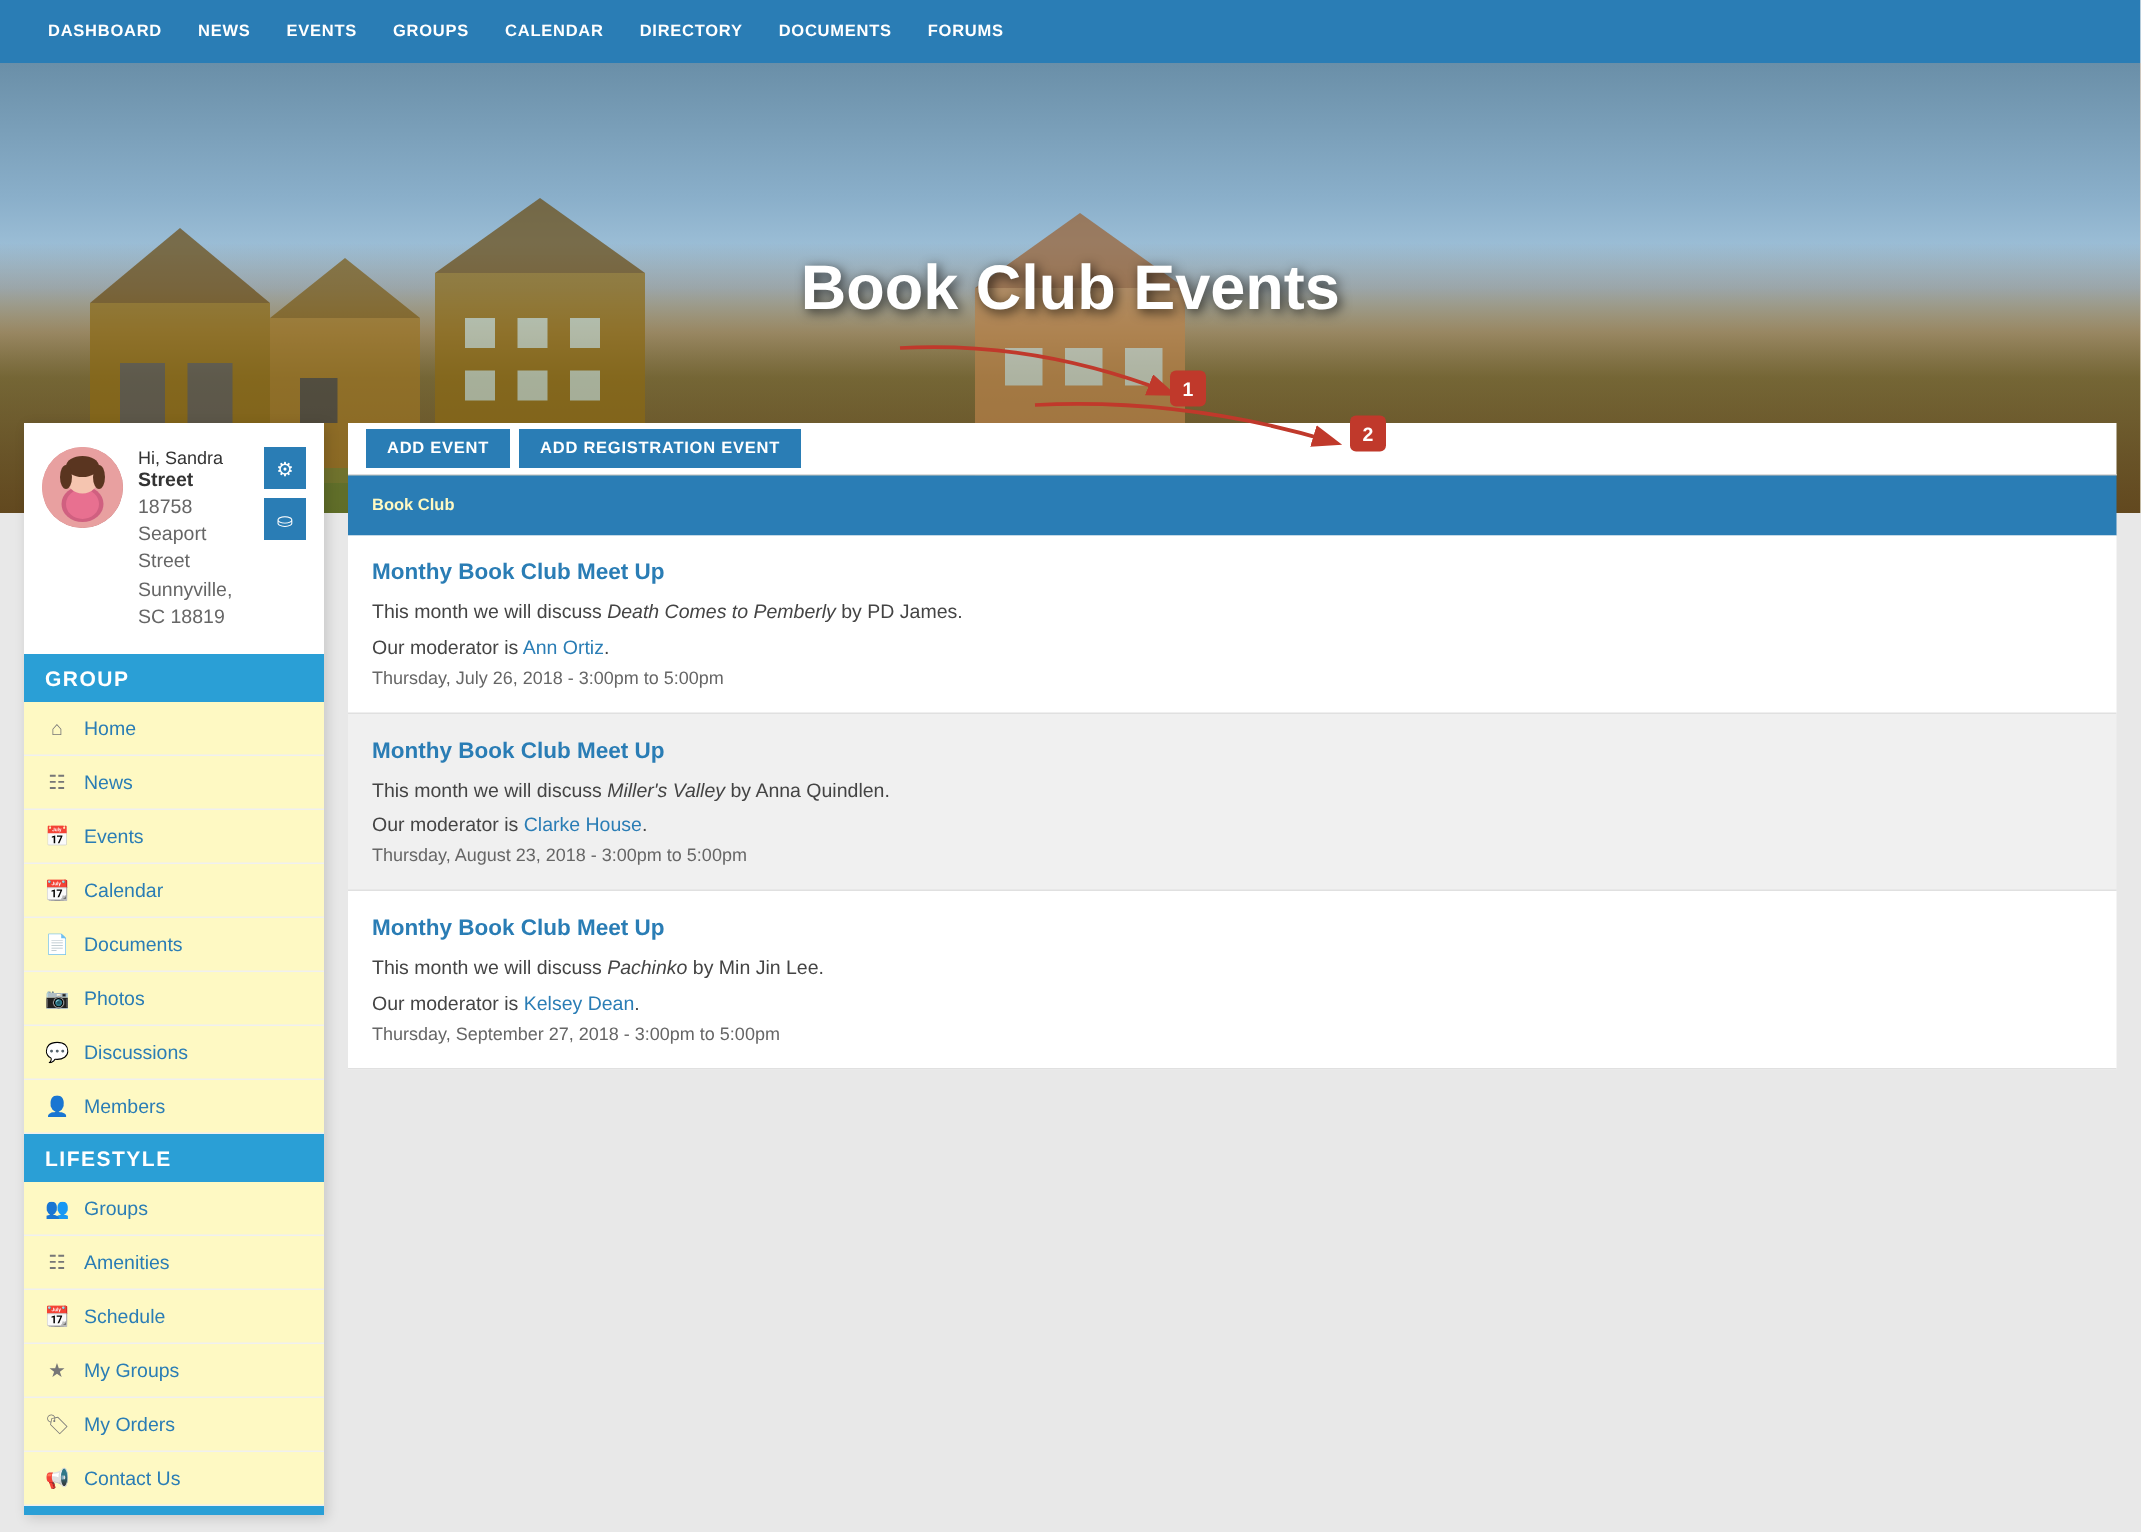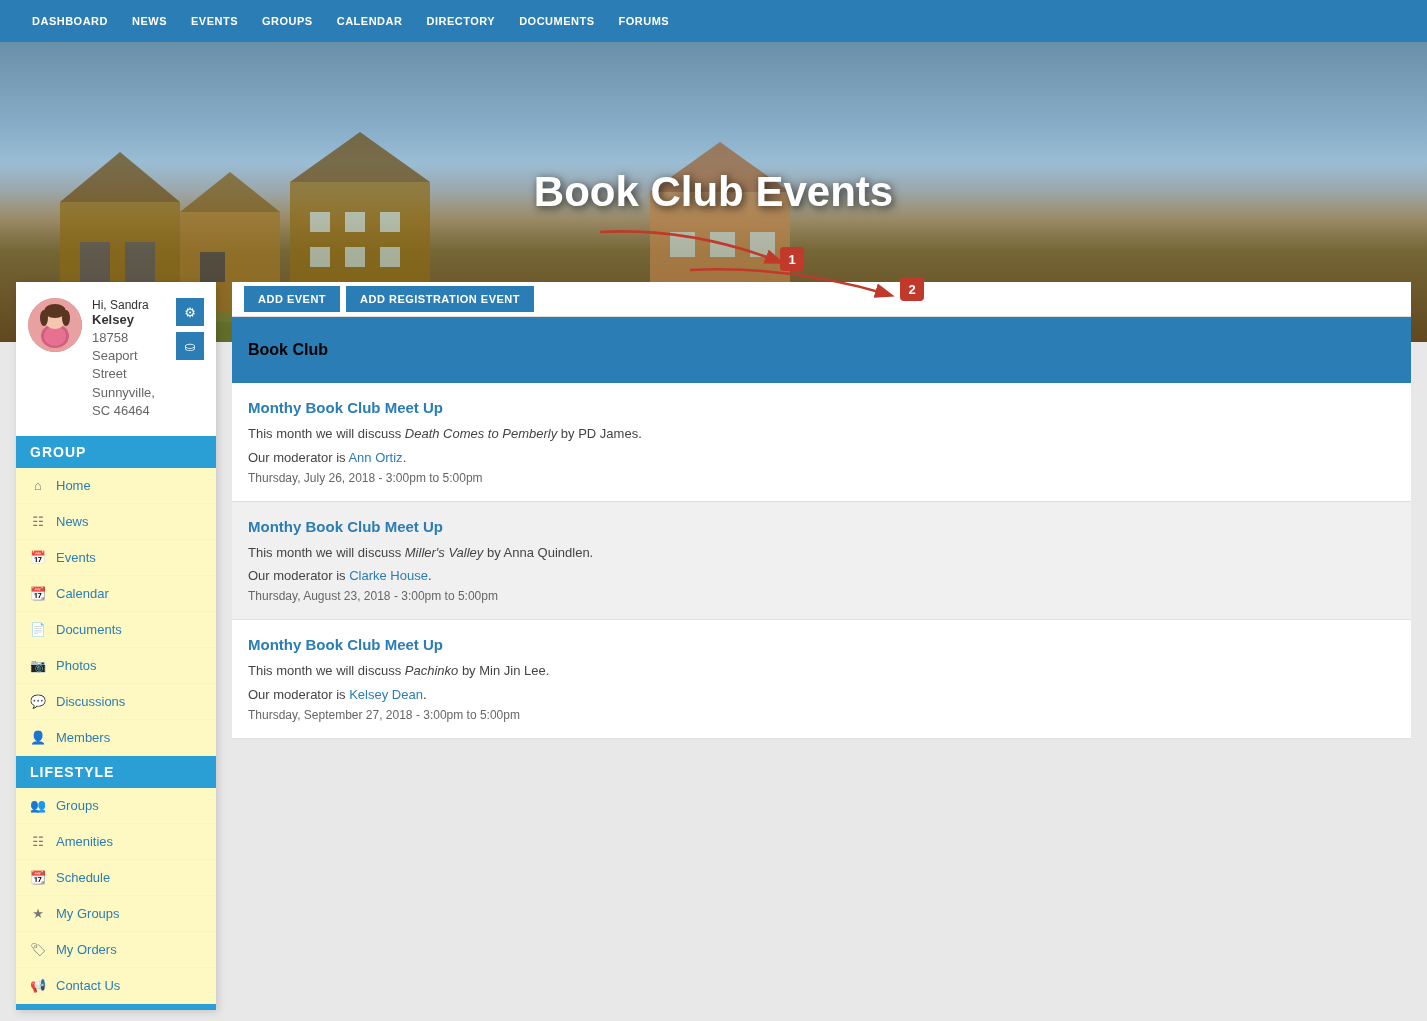--- a/index.html
+++ b/index.html
@@ -228,23 +228,23 @@
       border: none;
       padding: 7px 14px;
       font-size: 11px;
       font-weight: bold;
       cursor: pointer;
       letter-spacing: 0.5px;
     }
 
     .group-header {
       background: #2a7db5;
-      color: #000000;
-      padding: 24px 16px;
-      font-size: 16px;
+      color: #fef9c3;
+      padding: 14px 16px;
+      font-size: 11px;
       font-weight: bold;
     }
 
     .event-card {
       background: #fff;
       padding: 16px;
       border-bottom: 1px solid #e0e0e0;
     }
     .event-card.alt { background: #f0f0f0; }
     .event-title {
@@ -368,24 +368,24 @@
 
           <circle cx="27" cy="20" r="11" fill="#f5c5b0"></circle>
 
           <ellipse cx="27" cy="13" rx="11" ry="7" fill="#5a3520"></ellipse>
           <ellipse cx="16" cy="20" rx="4" ry="8" fill="#5a3520"></ellipse>
           <ellipse cx="38" cy="20" rx="4" ry="8" fill="#5a3520"></ellipse>
         </svg>
       </div>
       <div class="profile-info">
         <div class="greeting">Hi, Sandra</div>
-        <div class="name">Kelsey</div>
+        <div class="name">Street</div>
         <div class="address">
           <span>18758 Seaport Street</span><br>
-          <span>Sunnyville, SC 46464</span>
+          <span>Sunnyville, SC 18819</span>
         </div>
       </div>
       <div class="profile-icons">
         <button class="profile-icon-btn" title="Settings">
           ⚙
         </button>
         <button class="profile-icon-btn" title="Account">
           ⛀
         </button>
       </div>

